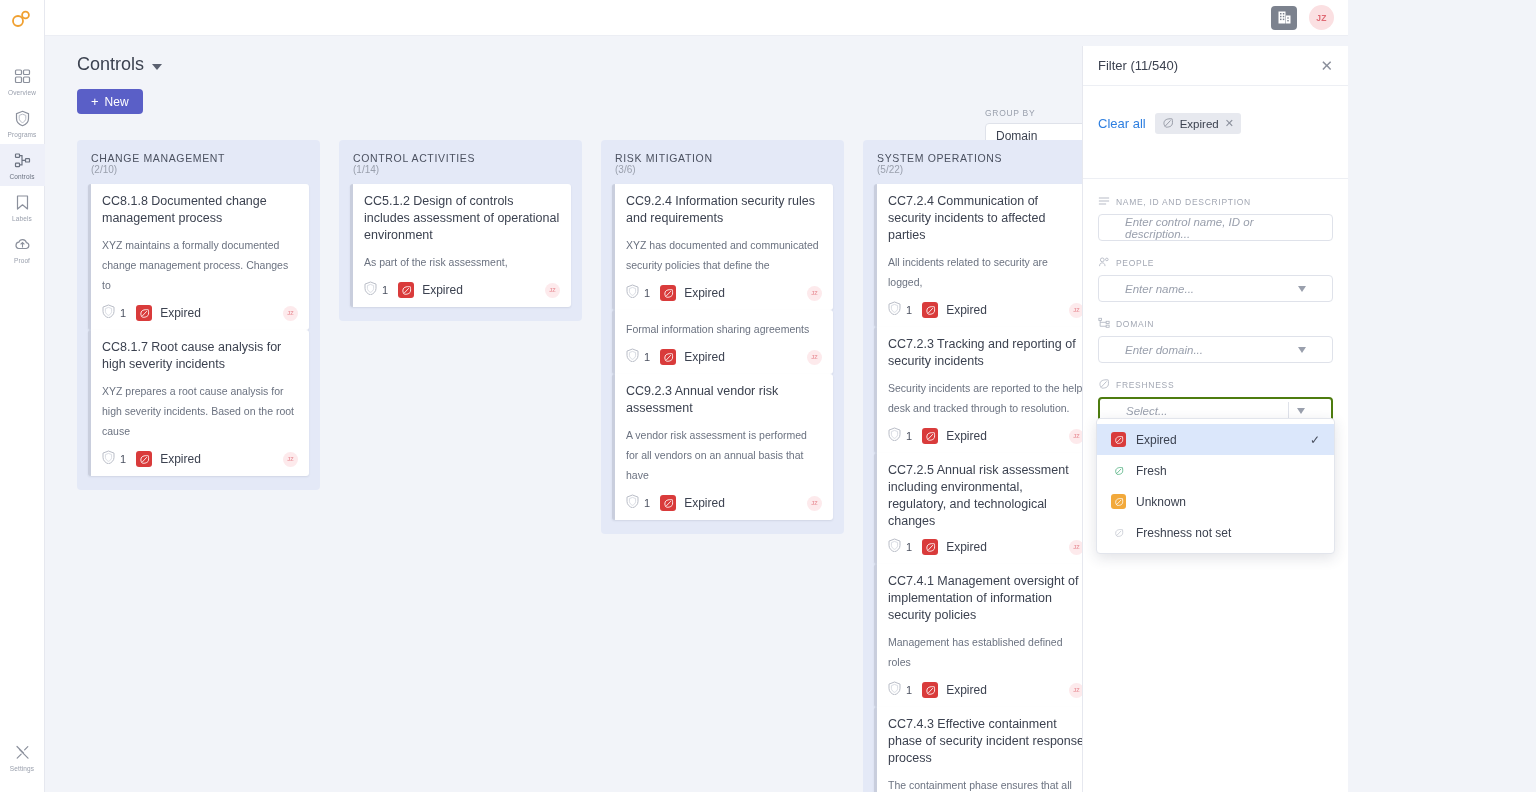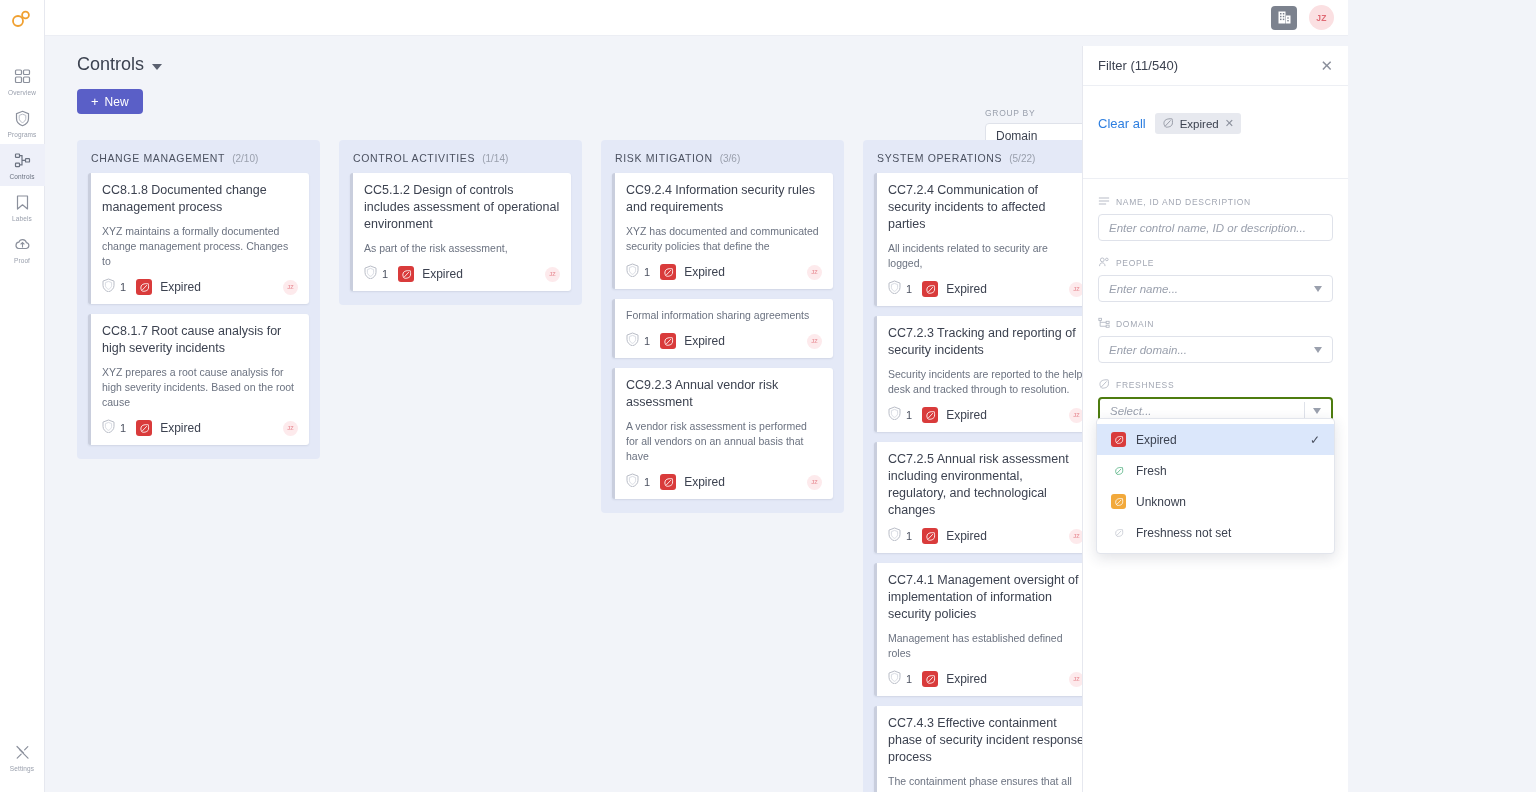--- a/index.html
+++ b/index.html
@@ -93,38 +93,38 @@
 
   
   .board {
     position: absolute; top: 104px; left: 32px; right: 0; bottom: 0;
     display: flex; gap: 19px; align-items: flex-start;
   }
   .column {
     width: 243px; flex: 0 0 243px; background: #e4e9f7;
     border-radius: 4px; padding: 12px 11px 14px;
   }
-  .col-head { display: flex; align-items: baseline; gap: 7px; padding: 0 3px 9px; }
+  .col-head { display: flex; align-items: baseline; padding: 0 3px 9px; flex-direction: column; }
   .col-title {
     font-size: 10.5px; color: #4b5160; letter-spacing: .65px; font-weight: 400;
     text-transform: uppercase;
   }
   .col-count { font-size: 10px; color: #9aa0ad; }
 
   .card {
     background: #fff; border-radius: 3px; border-left: 3px solid #c9cedd;
-    padding: 9px 11px 8px; margin-bottom: 10px;
+    padding: 9px 11px 8px; 
     box-shadow: 0 1px 2px rgba(40,50,80,.10); cursor: pointer;
   }
   .card:last-child { margin-bottom: 0; }
   .card-title {
     font-size: 12.5px; color: #3c4250; line-height: 17px; margin-bottom: 8px;
   }
   .card-desc {
-    font-size: 10.5px; color: #6b7280; line-height: 15px; margin-bottom: 9px;
+    font-size: 10.5px; color: #6b7280; line-height: 20px; margin-bottom: 9px;
     overflow: hidden;
   }
   .card-foot { display: flex; align-items: center; gap: 6px; }
   .shield-ct { display: flex; align-items: center; gap: 5px; }
   .shield-num { font-size: 11px; color: #4b5160; }
   .leaf-badge {
     width: 16px; height: 16px; border-radius: 3px; background: #d93b3b;
     display: flex; align-items: center; justify-content: center;
     margin-left: 4px;
   }
@@ -160,21 +160,21 @@
   .fp-divider { height: 1px; background: #edeff4; margin-top: 30px; }
   .fp-fields { padding: 16px 15px 0; }
   .field { margin-bottom: 15px; }
   .field-label {
     display: flex; align-items: center; gap: 6px; font-size: 8.5px;
     color: #a3a8b4; letter-spacing: .7px; margin-bottom: 5px; text-transform: uppercase;
   }
   .field-input {
     width: 100%; height: 27px; border: 1px solid #dfe2ea; border-radius: 4px;
     background: #fff; font-size: 11.5px; font-style: italic; color: #9aa0ad;
-    padding: 0 10px; font-family: inherit; display: flex; align-items: center;
+    padding: 0 26px; font-family: inherit; display: flex; align-items: center;
     justify-content: space-between; cursor: text;
   }
   .field-input.focused { border: 2px solid #4d7c0f; height: 28px; }
   .field-input .tri {
     width: 0; height: 0; border-left: 4.5px solid transparent;
     border-right: 4.5px solid transparent; border-top: 6px solid #9aa0ad;
   }
   .field-input .sep { width:1px; height:18px; background:#dfe2ea; margin-right:8px; }
   .tri-wrap { display:flex; align-items:center; }
 

